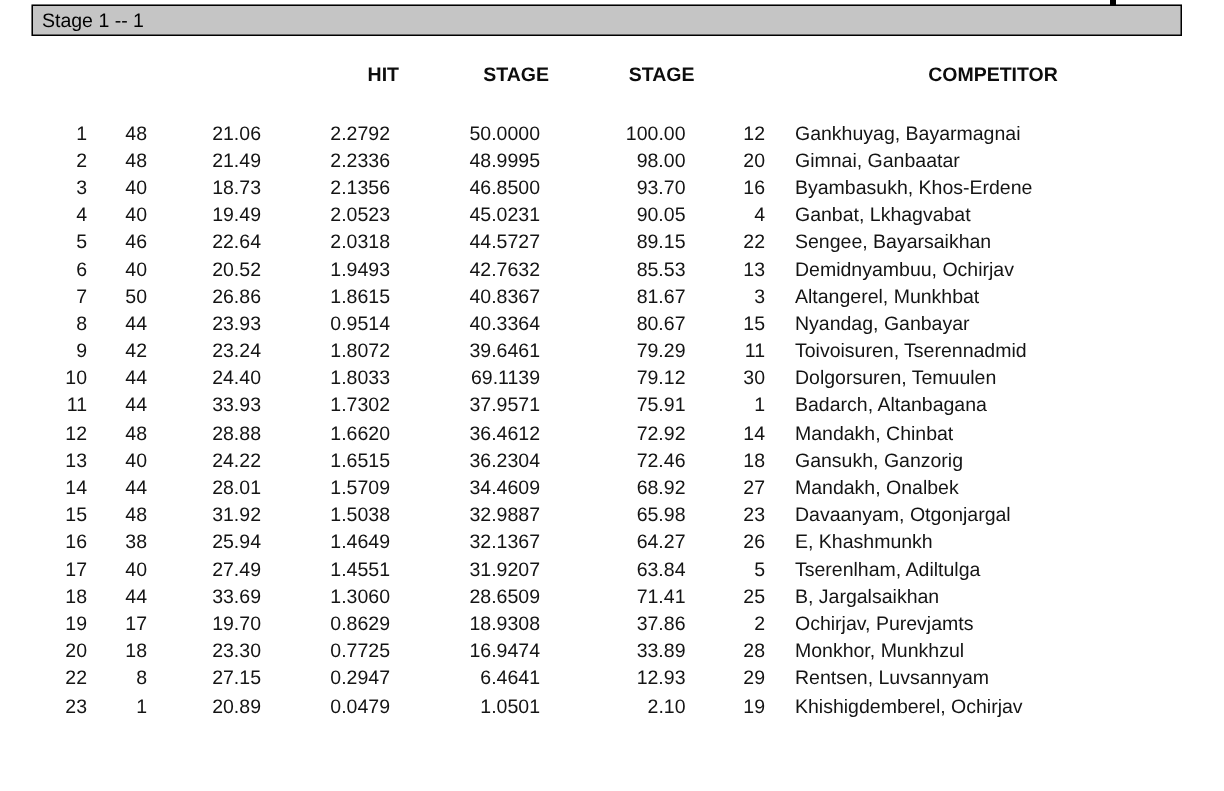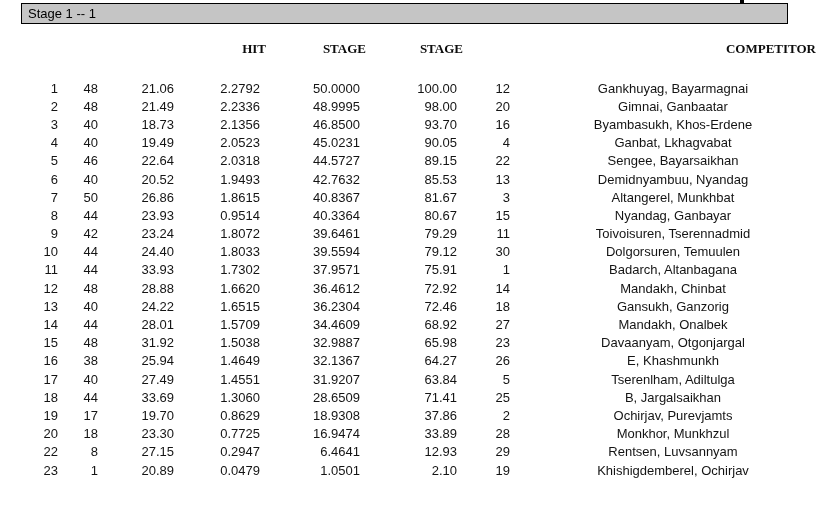--- a/index.html
+++ b/index.html
@@ -42,41 +42,40 @@
     font-size: 13px;
   }
   table.results th {
     font-weight: 700;
     text-align: right;
     padding: 0;
     height: 18px;
     vertical-align: bottom;
     white-space: nowrap;
     color: #0d0d0d;
-    font-family: Liberation Serif, serif;
   }
   table.results .spacer-row th { height: 22px; }
   table.results td {
     text-align: right;
     padding: 0 6px 0 0;
     height: 18.2px;
     white-space: nowrap;
     overflow: hidden;
     vertical-align: middle;
   }
   table.results td.c-name {
-    text-align: center;
+    text-align: left;
     padding: 0 0 0 14px;
   }
   table.results th.h-name {
     text-align: left;
     padding-left: 14px;
   }
   table.results th.h-competitor {
-    text-align: right;
+    text-align: center;
     padding-left: 45px;
   }
 </style>
 </head>
 <body>
 
 <div class="titlebar">
   <span>Stage 1 -- 1</span>
 </div>
 
@@ -159,21 +158,21 @@
     <td class="c-name">Sengee, Bayarsaikhan</td>
   </tr>
       <tr>
     <td>6</td>
     <td>40</td>
     <td>20.52</td>
     <td>1.9493</td>
     <td>42.7632</td>
     <td>85.53</td>
     <td>13</td>
-    <td class="c-name">Demidnyambuu, Nyandag</td>
+    <td class="c-name">Demidnyambuu, Ochirjav</td>
   </tr>
       <tr>
     <td>7</td>
     <td>50</td>
     <td>26.86</td>
     <td>1.8615</td>
     <td>40.8367</td>
     <td>81.67</td>
     <td>3</td>
     <td class="c-name">Altangerel, Munkhbat</td>
@@ -196,21 +195,21 @@
     <td>39.6461</td>
     <td>79.29</td>
     <td>11</td>
     <td class="c-name">Toivoisuren, Tserennadmid</td>
   </tr>
       <tr>
     <td>10</td>
     <td>44</td>
     <td>24.40</td>
     <td>1.8033</td>
-    <td>39.5594</td>
+    <td>69.1139</td>
     <td>79.12</td>
     <td>30</td>
     <td class="c-name">Dolgorsuren, Temuulen</td>
   </tr>
       <tr>
     <td>11</td>
     <td>44</td>
     <td>33.93</td>
     <td>1.7302</td>
     <td>37.9571</td>

